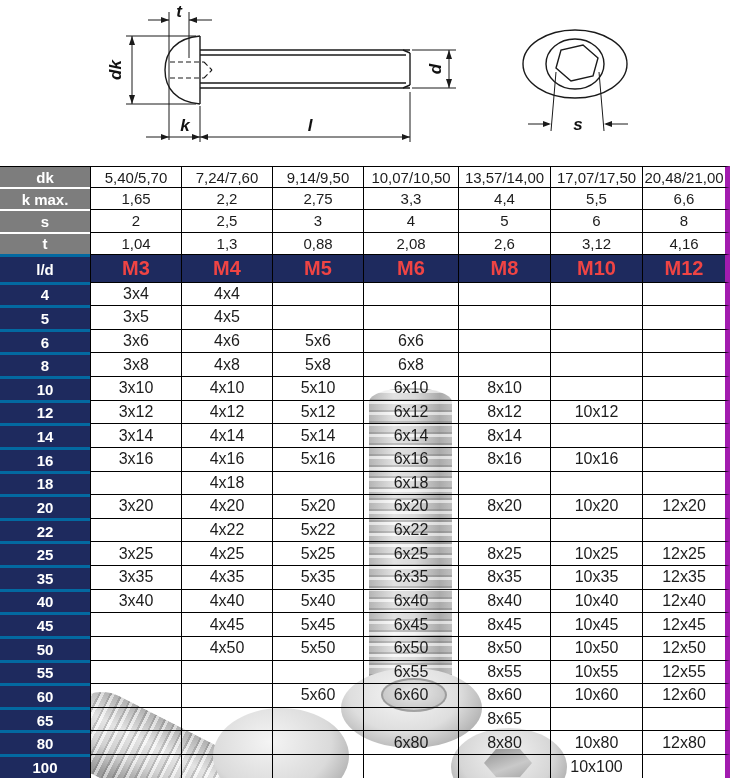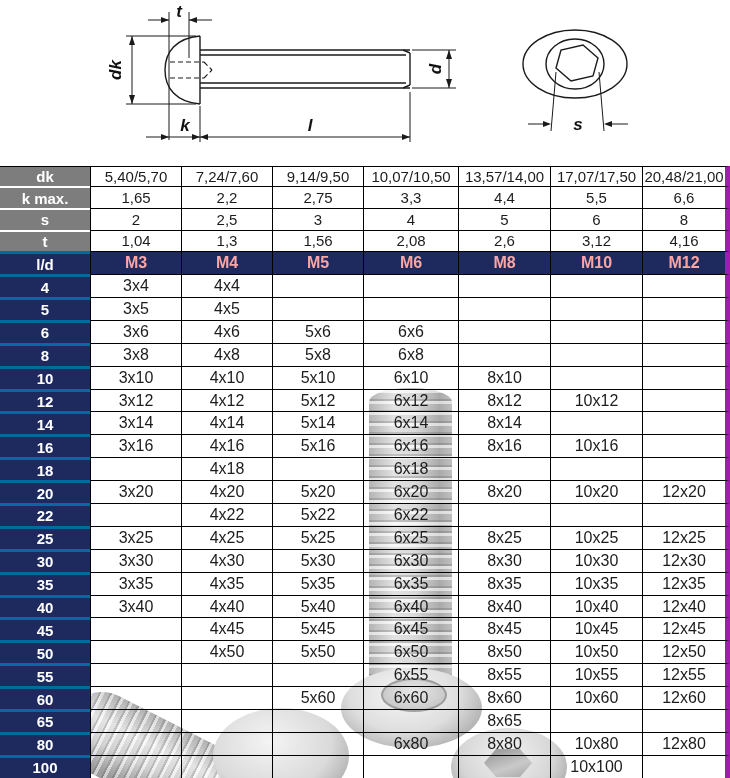--- a/index.html
+++ b/index.html
@@ -56,21 +56,21 @@
     box-sizing:border-box;padding:0;text-align:center;vertical-align:middle;
     overflow:hidden;white-space:nowrap;line-height:1;
   }
   td.val{background:transparent;border-top:1px solid #000;border-left:1px solid #000;color:#1c1c1c;font-size:16px;}
   td.val.spec{font-size:15px;text-align:center;}
   td.val.last{border-right:5px solid #a21caf;}
   td.lbl{color:#fff;font-weight:bold;font-size:15px;}
   td.lbl.gray{background:var(--gray,#7d7d7d);border-top:2px solid #fff;}
   td.lbl.gray.first{border-top:1px solid #000;}
   td.lbl.navy{background:var(--navy,#1e2a5e);border-top:3px solid #0369a1;}
-  td.val.navyv{background:var(--navy,#1e2a5e);color:#fca5a5;font-weight:bold;font-size:16px;}
+  td.val.navyv{background:var(--navy,#1e2a5e);color:#ef4444;font-weight:bold;font-size:20px;}
 </style>
 </head>
 <body>
 
 <div id="stage">
 
   <svg class="draw" width="470" height="166" viewBox="0 0 470 166">
     <g fill="none" stroke="#1a1a1a" stroke-width="1.4">
       <path d="M200,36 C176,38 165,52 165,70 C165,88 176,102 200,104"></path>
       <line x1="200" y1="36" x2="200" y2="104"></line>
@@ -189,21 +189,21 @@
             <td class="val spec">3</td>
             <td class="val spec">4</td>
             <td class="val spec">5</td>
             <td class="val spec">6</td>
             <td class="val spec last">8</td>
           </tr>
           <tr>
             <td class="lbl gray">t</td>
             <td class="val spec">1,04</td>
             <td class="val spec">1,3</td>
-            <td class="val spec">1,56</td>
+            <td class="val spec">0,88</td>
             <td class="val spec">2,08</td>
             <td class="val spec">2,6</td>
             <td class="val spec">3,12</td>
             <td class="val spec last">4,16</td>
           </tr>
           <tr>
             <td class="lbl navy">l/d</td>
             <td class="val navyv">M3</td>
             <td class="val navyv">M4</td>
             <td class="val navyv">M5</td>
@@ -326,30 +326,20 @@
             <td class="lbl navy">25</td>
             <td class="val">3x25</td>
             <td class="val">4x25</td>
             <td class="val">5x25</td>
             <td class="val">6x25</td>
             <td class="val">8x25</td>
             <td class="val">10x25</td>
             <td class="val last">12x25</td>
           </tr>
           <tr>
-            <td class="lbl navy">30</td>
-            <td class="val">3x30</td>
-            <td class="val">4x30</td>
-            <td class="val">5x30</td>
-            <td class="val">6x30</td>
-            <td class="val">8x30</td>
-            <td class="val">10x30</td>
-            <td class="val last">12x30</td>
-          </tr>
-          <tr>
             <td class="lbl navy">35</td>
             <td class="val">3x35</td>
             <td class="val">4x35</td>
             <td class="val">5x35</td>
             <td class="val">6x35</td>
             <td class="val">8x35</td>
             <td class="val">10x35</td>
             <td class="val last">12x35</td>
           </tr>
           <tr>

